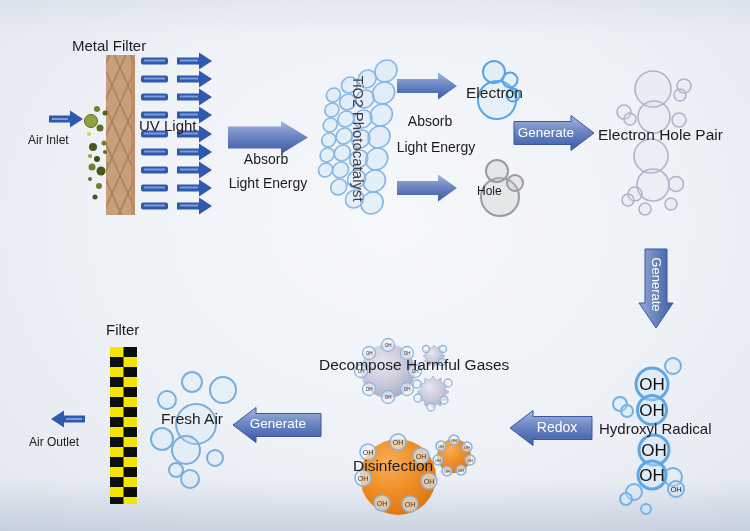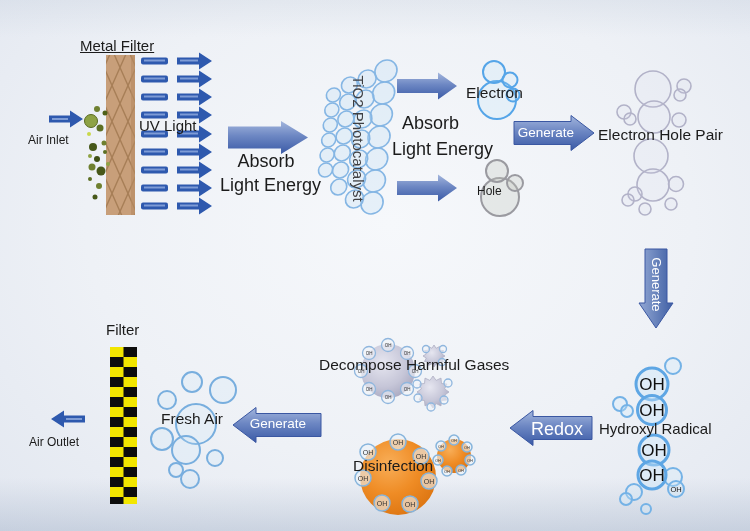--- a/index.html
+++ b/index.html
@@ -6,21 +6,21 @@
   #stage{position:relative;width:750px;height:531px;overflow:hidden;
     font-family:"Liberation Sans",sans-serif;
     background:
       linear-gradient(180deg, rgba(165,180,200,0.16) 0%, rgba(255,255,255,0) 7%, rgba(255,255,255,0) 90%, rgba(140,158,185,0.32) 100%),
       radial-gradient(ellipse at 52% 42%, #f6f8fb 0%, #eef1f6 55%, #e2e7f0 100%);}
   #diagram-svg{position:absolute;left:0;top:0;z-index:1;}
   .lbl{position:absolute;z-index:2;font-family:"Liberation Sans",sans-serif;color:#1b1b1b;
        white-space:nowrap;line-height:1.15;}
   .c{text-align:center;}
   .white{color:#ffffff;}
-  .fs13{font-size:13px;}.fs135{font-size:13.5px;}.fs14{font-size:18px;}
+  .fs13{font-size:13px;}.fs135{font-size:13.5px;}.fs14{font-size:14px;}
   .fs15{font-size:15px;}.fs155{font-size:15.5px;}.fs16{font-size:12px;}
   .rot90{transform:rotate(90deg);}
   .ohT{font-family:"Liberation Sans",sans-serif;fill:#101010;text-anchor:middle;}
   .ohS{font-family:"Liberation Sans",sans-serif;fill:#333;text-anchor:middle;}
 </style>
 </head>
 <body>
 
 <div id="stage">
 
@@ -282,21 +282,21 @@
         <circle cx="190" cy="479" r="9"></circle>
         <circle cx="176" cy="470" r="7"></circle>
   </g>
 
   <rect x="110" y="347" width="27" height="157" fill="url(#checkP)"></rect>
 
   <path d="M85,415.5 H64 V410.5 L51,419 L64,427.5 V422.5 H85 Z" fill="#2e59ae"></path>
   <path d="M66,419 H82" stroke="#7e9cd6" stroke-width="2" fill="none"></path>
 </svg>
 
-<div class="lbl fs15" style="left:80px;top:37px;text-decoration:underline;">Metal Filter</div>
+<div class="lbl fs15" style="left:72px;top:37px;">Metal Filter</div>
 <div class="lbl fs16" style="left:28px;top:134px;">Air Inlet</div>
 <div class="lbl fs15" style="left:139px;top:117px;text-align:right;">UV Light</div>
 
 <div class="lbl fs14 c" style="left:236px;top:151px;width:60px;">Absorb</div>
 <div class="lbl fs14 c" style="left:220px;top:175px;width:96px;">Light Energy</div>
 
 <div class="lbl fs15 c rot90" style="left:272px;top:130px;width:172px;color:#3f3f42;">TiO2 Photocatalyst</div>
 
 <div class="lbl fs14 c" style="left:402px;top:113px;width:56px;">Absorb</div>
 <div class="lbl fs14 c" style="left:392px;top:139px;width:88px;">Light Energy</div>

